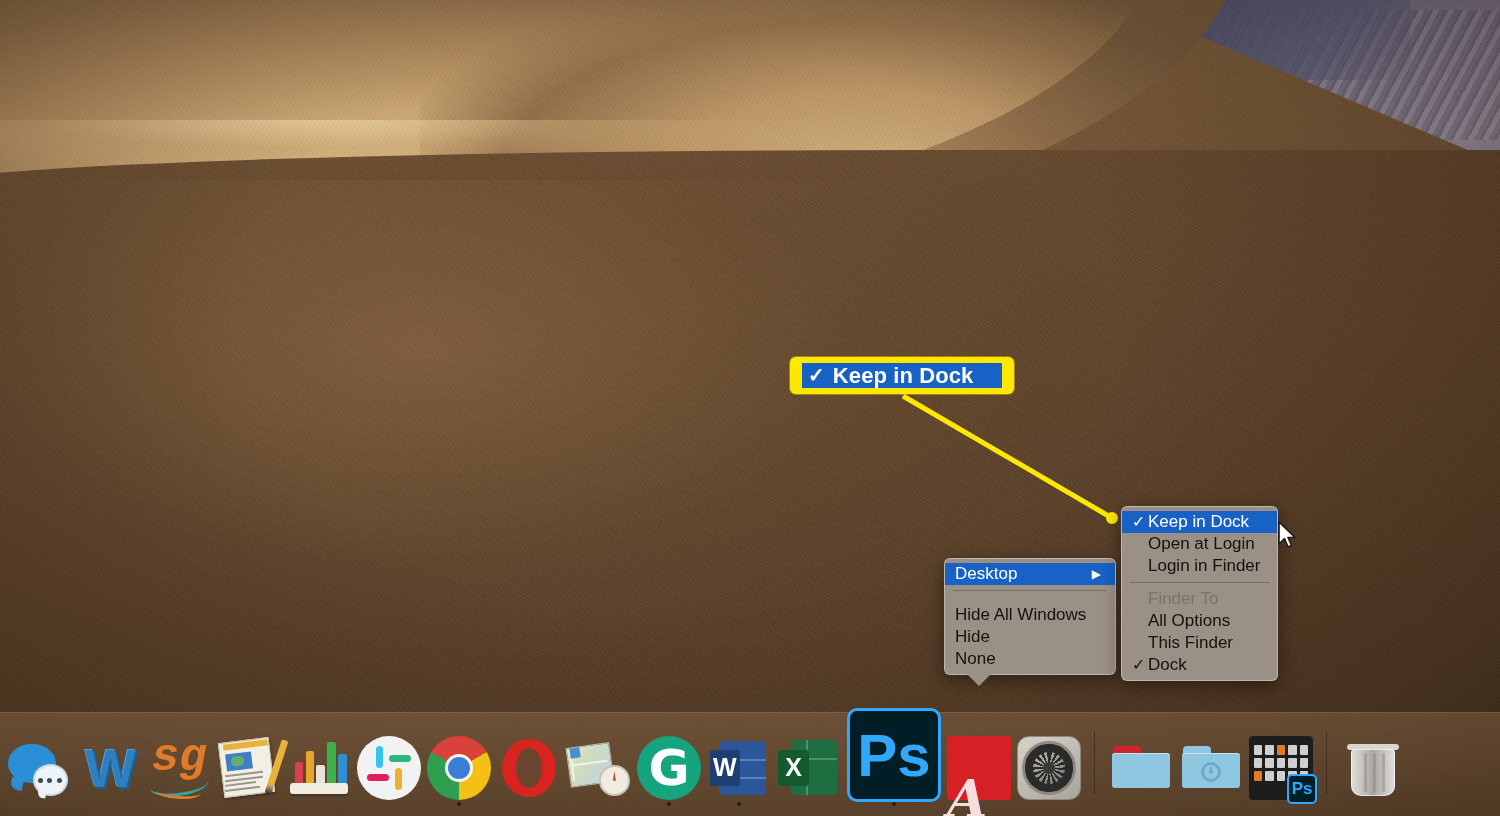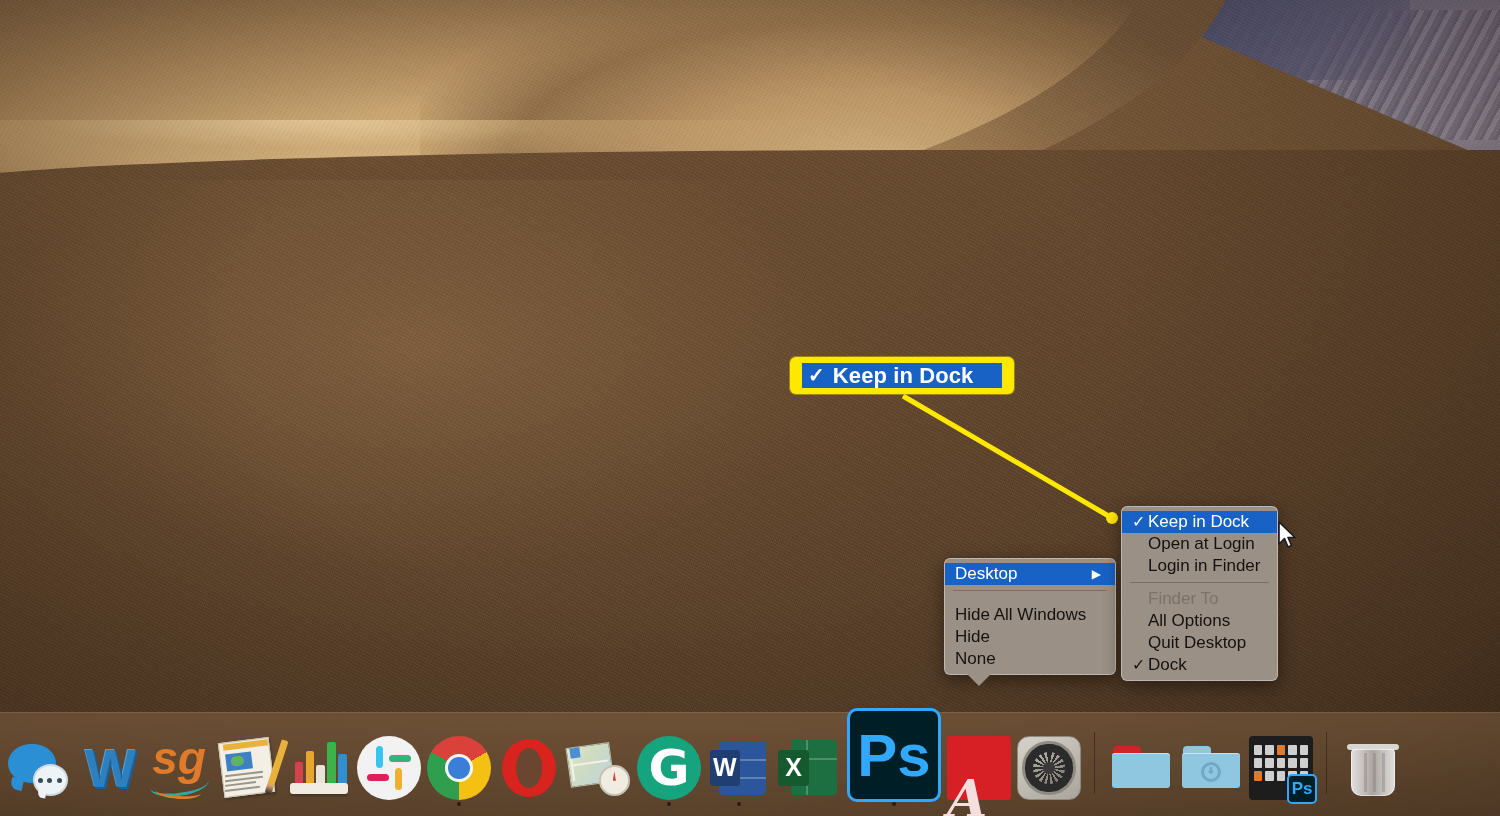--- a/index.html
+++ b/index.html
@@ -125,21 +125,21 @@
   .i-msg .d1{right:44%;} .i-msg .d2{right:29%;} .i-msg .d3{right:14%;}
 
   
   .i-w3d{ display:flex; align-items:center; justify-content:center;
     font-size:54px; font-weight:bold; color:#2e7fbe; letter-spacing:-3px;
     text-shadow:2px 2px 0 #1e5e92, -1px -1px 0 #4fa0da;}
 
   
   .i-sg .sg{position:absolute;left:8%;top:2%;width:84%;height:66%;
     display:flex;align-items:center;justify-content:center;
-    font-family:Liberation Sans, sans-serif;font-style:italic;font-size:46px;color:#e07b2c;font-weight:bold;}
+    font-family:Liberation Mono, monospace;font-style:italic;font-size:46px;color:#e07b2c;font-weight:bold;}
   .i-sg .sw{position:absolute;left:4%;bottom:6%;width:92%;height:36%;
     border-bottom:3px solid #2fa8a0;border-radius:0 0 60% 40%;transform:rotate(-4deg);}
   .i-sg .sw2{position:absolute;left:14%;bottom:2%;width:70%;height:22%;
     border-bottom:3px solid #e07b2c;border-radius:0 0 50% 50%;transform:rotate(3deg);}
 
   
   .i-news .pg{position:absolute;left:6%;top:6%;width:80%;height:86%;background:#f3efe4;
     border:1px solid #c9c2ae;transform:rotate(-7deg);
     box-shadow:1px 2px 3px rgba(0,0,0,.3);}
   .i-news .hd{position:absolute;left:10%;top:10%;width:70%;height:10%;background:#e8b23c;transform:rotate(-7deg);}
@@ -561,21 +561,21 @@
   <div class="row disabled">
     <span class="chk"></span>
     <span>Finder To</span>
   </div>
   <div class="row">
     <span class="chk"></span>
     <span>All Options</span>
   </div>
   <div class="row">
     <span class="chk"></span>
-    <span>Quit Desktop</span>
+    <span>This Finder</span>
   </div>
   <div class="row">
     <span class="chk">✓</span>
     <span>Dock</span>
   </div>
 </div>
 
 <div id="callout">
   <div class="inner">
     <span class="ck">✓</span>

